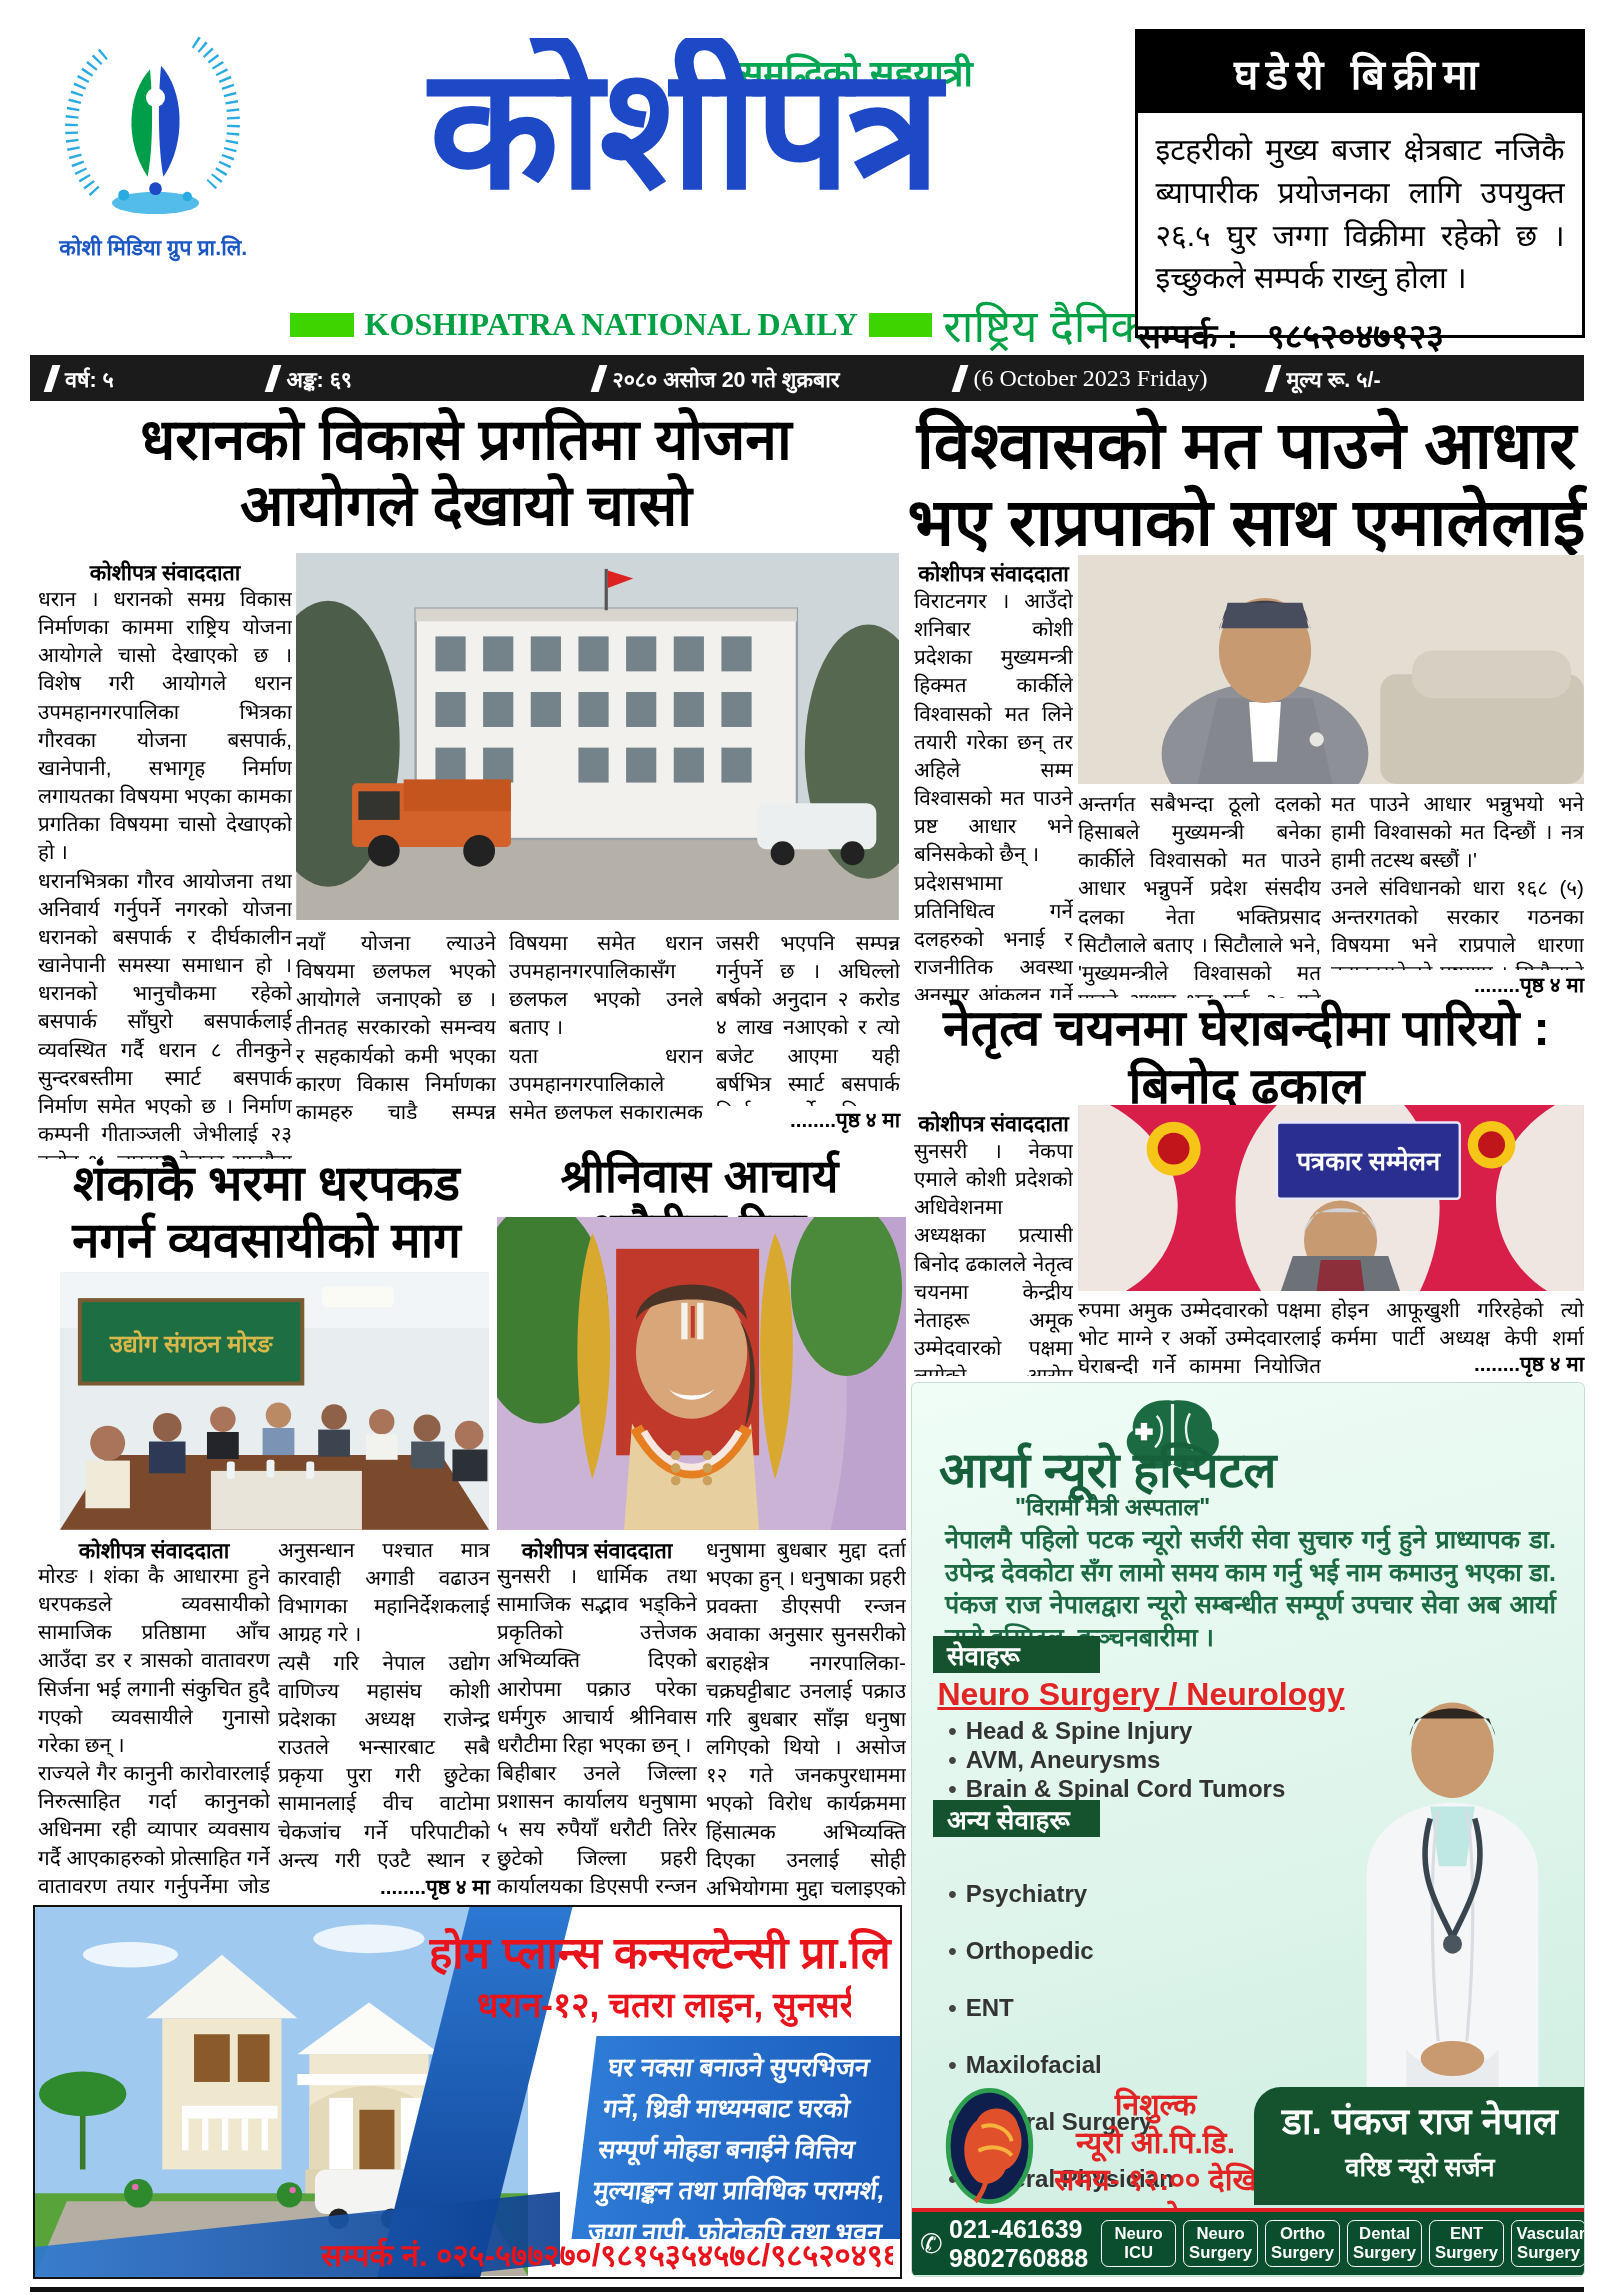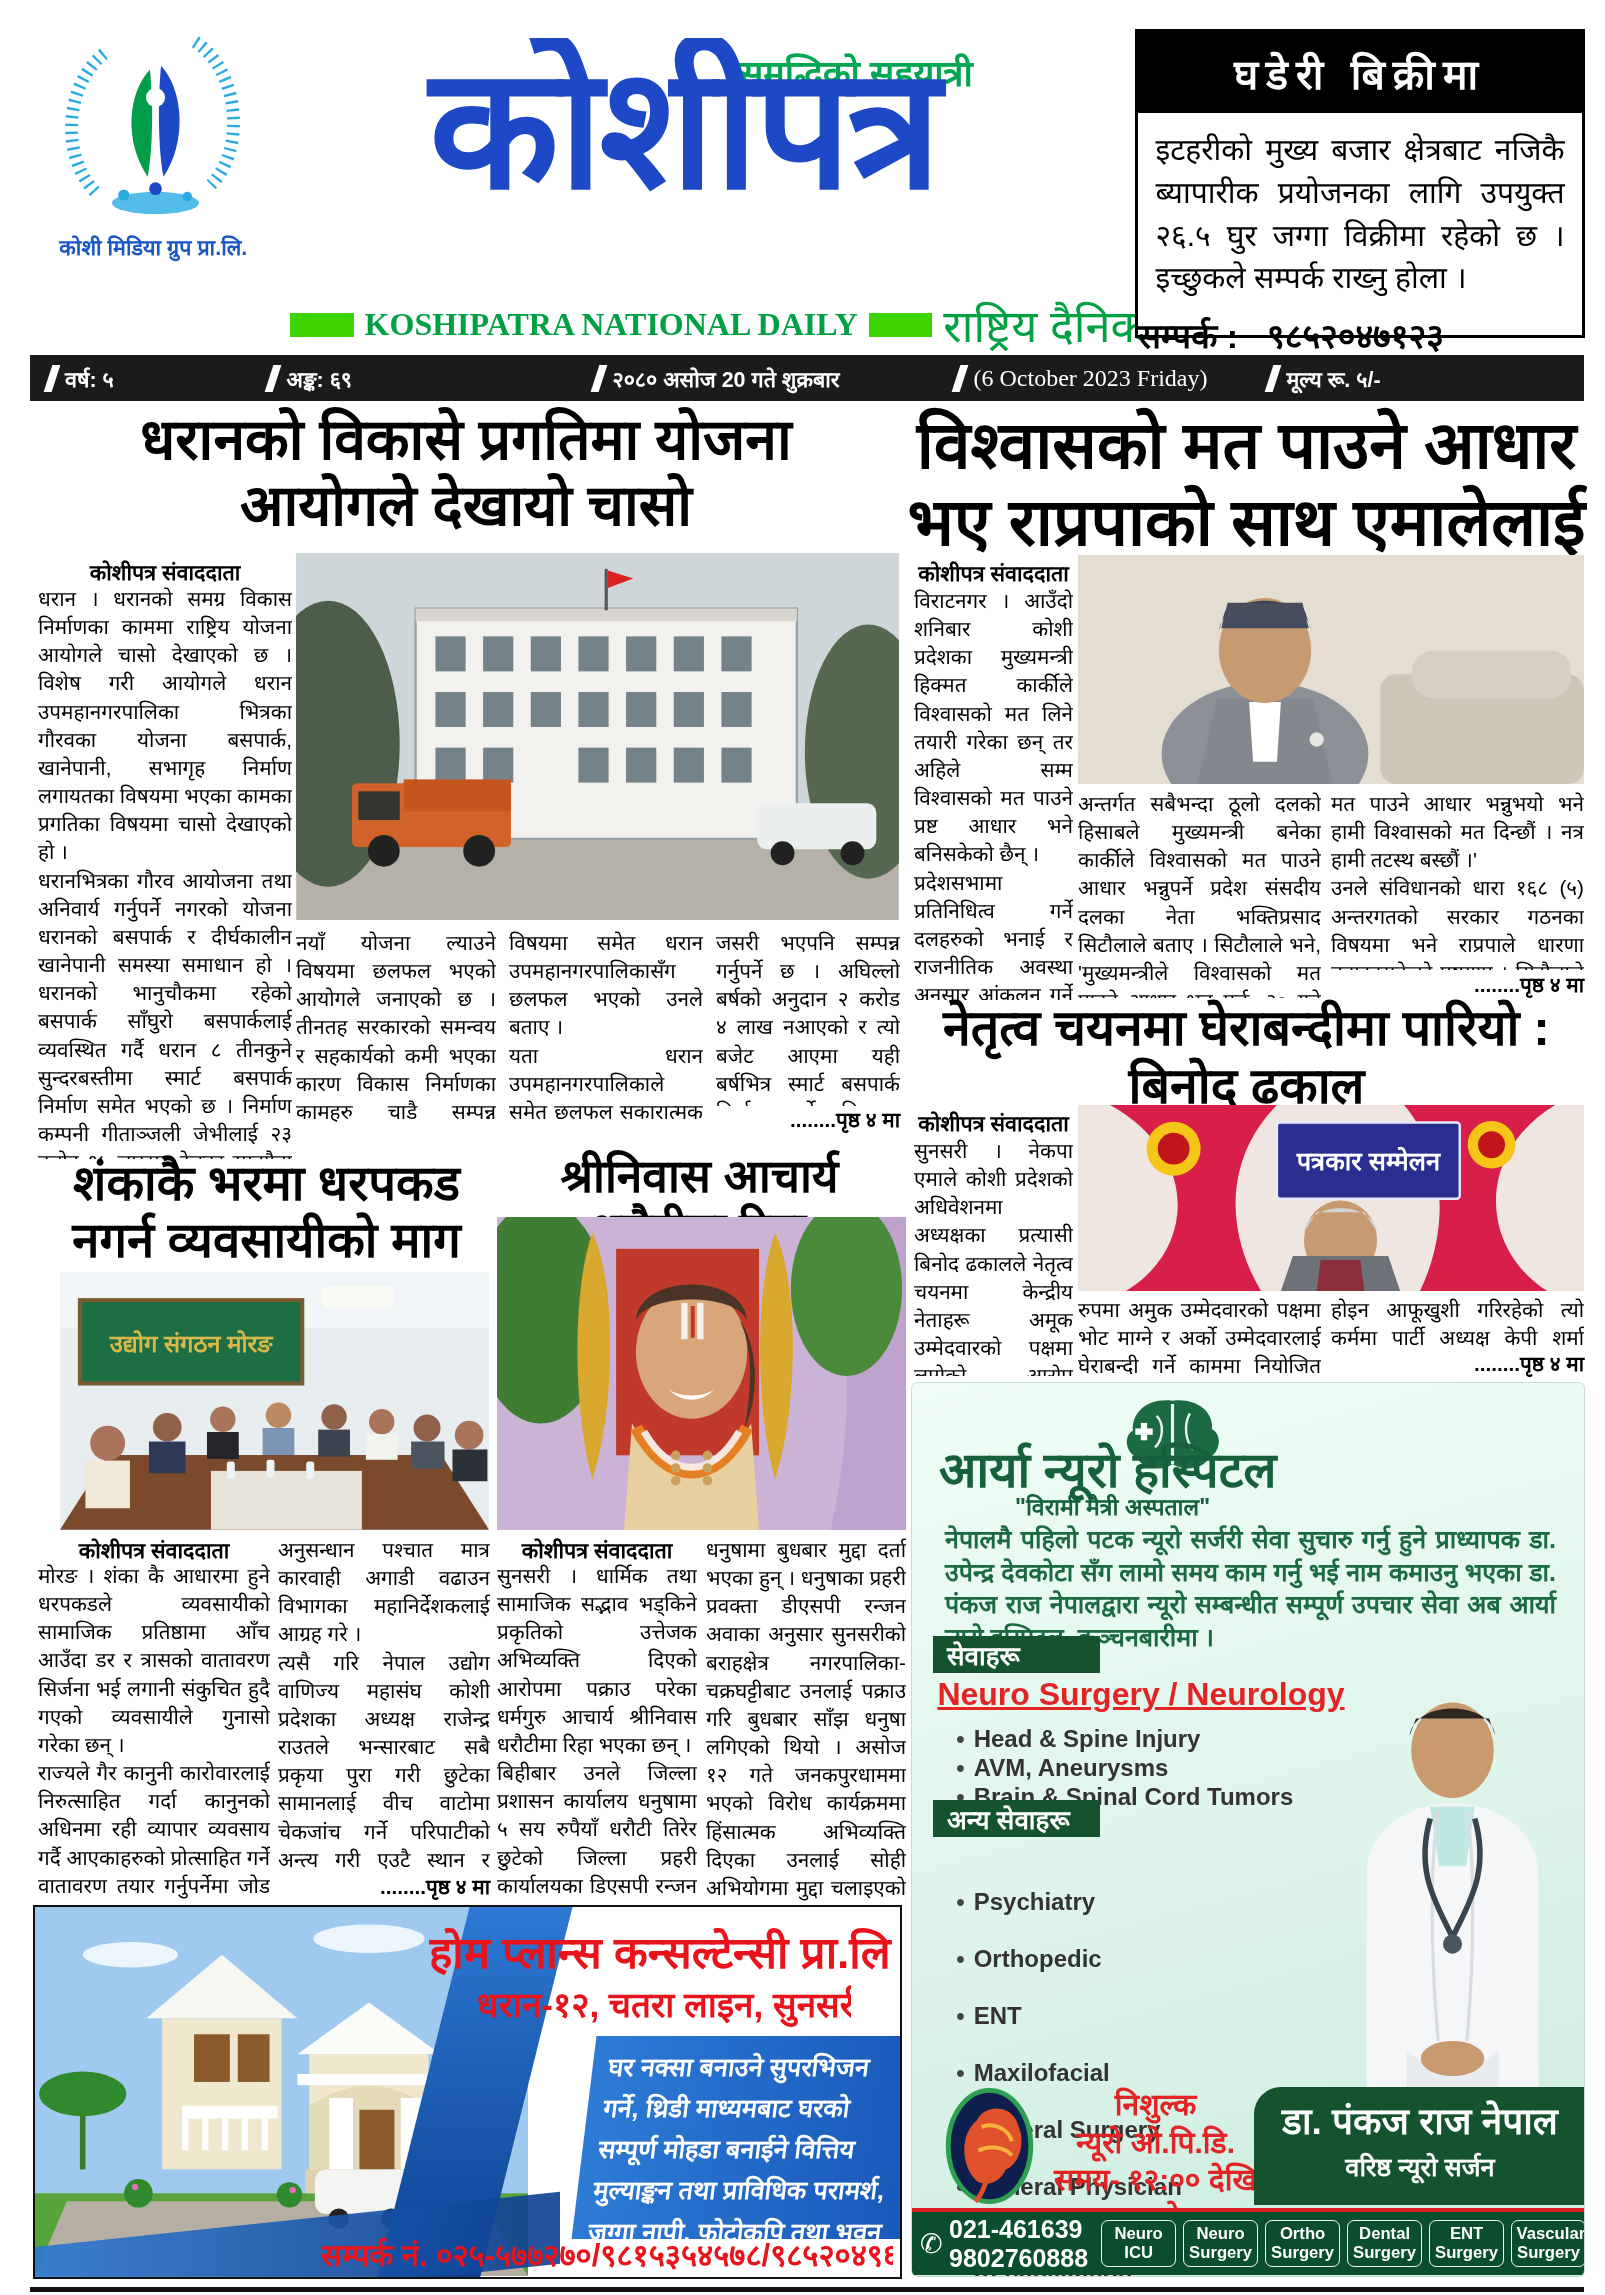--- a/index.html
+++ b/index.html
@@ -88,21 +88,21 @@
   .home-contact{position:absolute;left:286px;top:326px;width:572px;text-align:center;color:#e8131b;font-size:31px;font-weight:900;white-space:nowrap;overflow:hidden;}
 
   
   .hosp{left:911px;top:1382px;width:674px;height:895px;background:linear-gradient(165deg,#f0fdf7 0%,#ddf4ea 55%,#ccecdf 100%);border:1.6px solid #c8dcd2;border-radius:6.4px;overflow:hidden;box-sizing:border-box;}
   .hosp-brain{position:absolute;left:205px;top:12.7px;width:111px;height:76px;}
   .hosp-name{position:absolute;left:27px;top:52px;width:572px;color:#17603c;font-size:49px;font-weight:900;white-space:nowrap;overflow:hidden;}
   .hosp-tag{position:absolute;left:103px;top:107px;width:342px;color:#17603c;font-size:23px;font-weight:bold;}
   .hosp-intro{position:absolute;left:33px;top:140px;width:611px;color:#1c6a42;font-size:25px;font-weight:bold;line-height:1.3;text-align:justify;}
   .hosp-label{position:absolute;left:20.7px;width:167px;height:37px;background:#14532d;color:#fff;font-size:26px;font-weight:bold;display:flex;align-items:center;padding-left:14.3px;box-sizing:border-box;}
   .hosp-neuro-title{position:absolute;left:25.4px;top:293px;width:342px;color:#e32424;font-size:32px;font-weight:900;text-decoration:underline;white-space:nowrap;}
-  .hosp-list{position:absolute;left:29px;margin:12px;padding:0;list-style:none;color:#333;font-size:24px;font-weight:bold;}
+  .hosp-list{position:absolute;left:29px;margin:4px;padding:0;list-style:none;color:#333;font-size:24px;font-weight:bold;}
   .hosp-list li{line-height:29px;padding-left:20.7px;position:relative;}
   .hosp-list li::before{content:"•";position:absolute;left:3.2px;color:#444;}
   .hosp-doctor{position:absolute;left:407px;top:316px;width:267px;height:398px;}
   .hosp-opd-brain{position:absolute;left:33px;top:704px;width:89px;height:118px;}
   .hosp-opd{position:absolute;left:132px;top:703px;width:223px;text-align:center;color:#e32424;font-size:30px;font-weight:900;line-height:1.25;white-space:pre-line;}
   .hosp-docbox{position:absolute;left:342px;top:704px;width:332px;height:118px;background:#14532d;border-radius:27px 0 0 0;color:#fff;text-align:center;padding-top:12.7px;box-sizing:border-box;}
   .hosp-docname{font-size:37px;font-weight:900;line-height:1.2;}
   .hosp-doctitle{font-size:25.4px;font-weight:bold;margin-top:4.8px;}
   .hosp-footer{position:absolute;left:0;top:825px;width:100%;height:67px;background:#0b4e2d;border-top:4.8px solid #e31e24;display:flex;align-items:center;box-sizing:border-box;padding:0 8px;gap:6.4px;}
   .hosp-phones{display:flex;align-items:center;gap:6.4px;color:#fff;font-size:25px;font-weight:900;line-height:1.15;}

